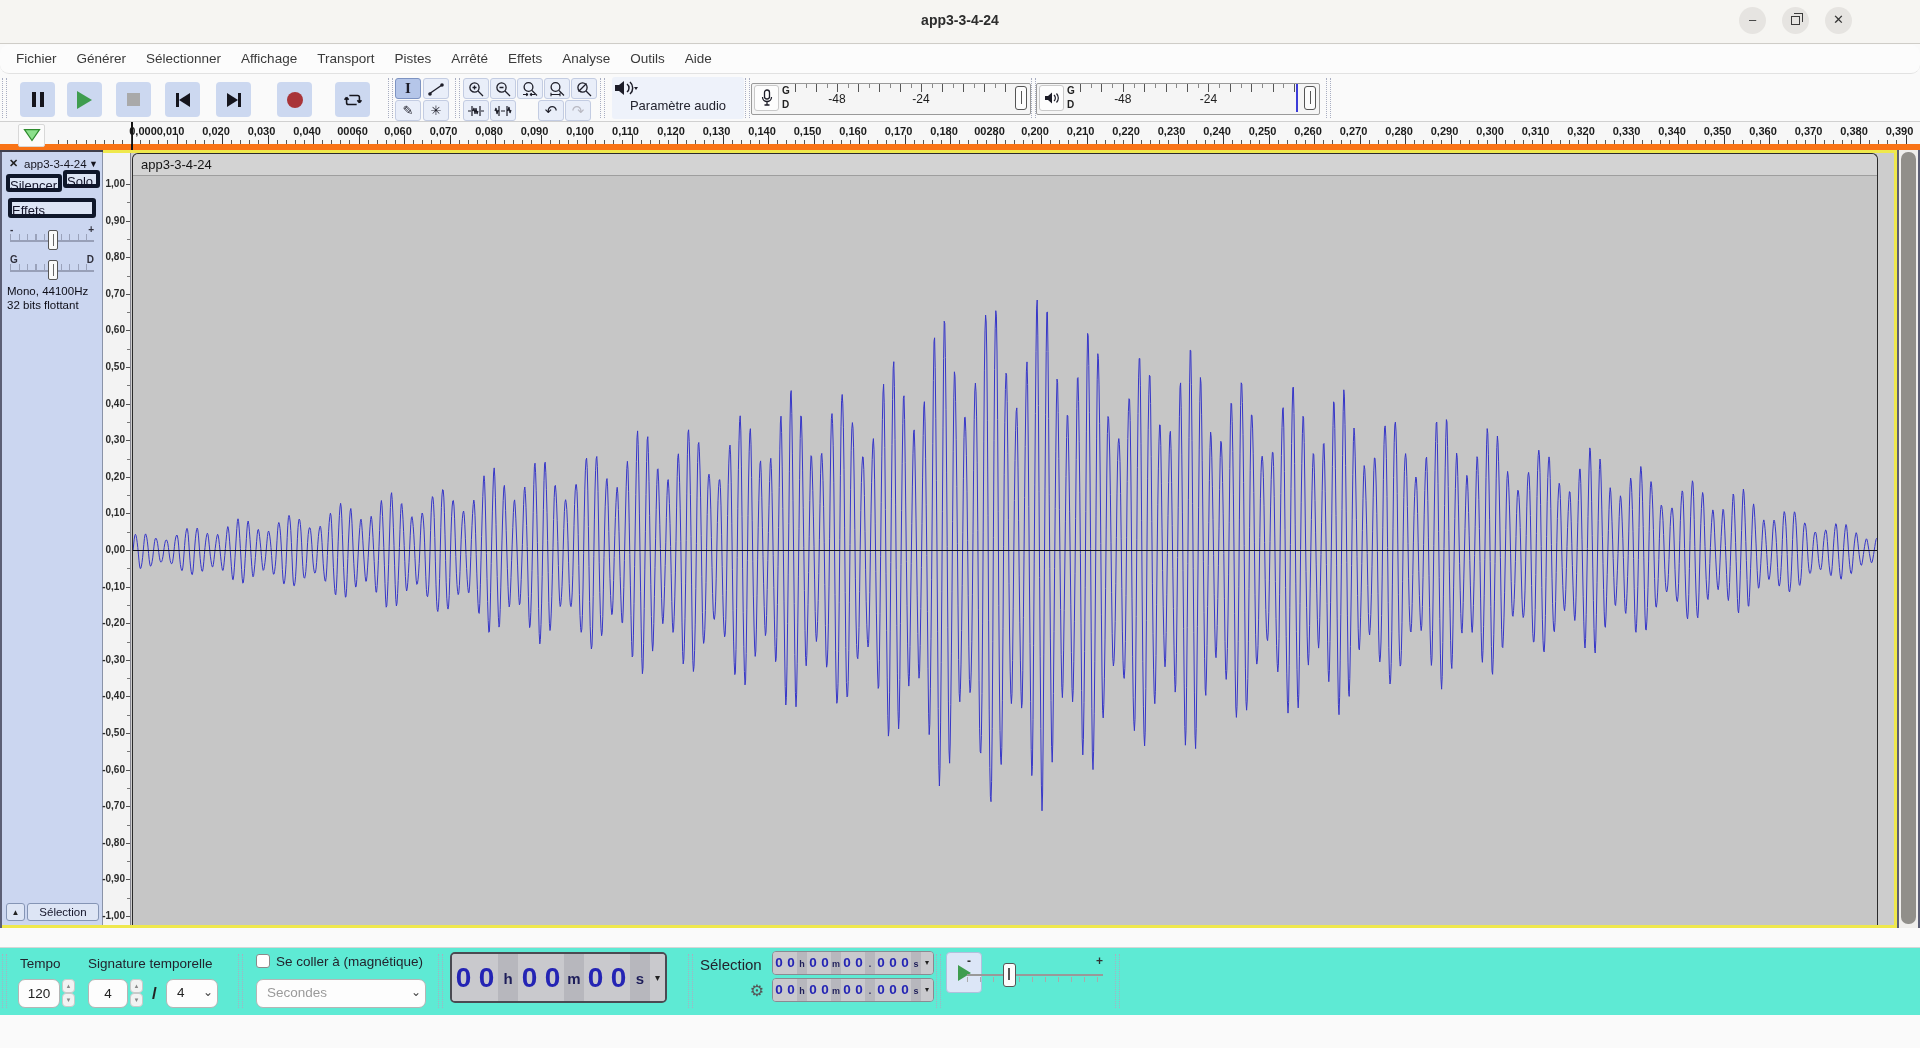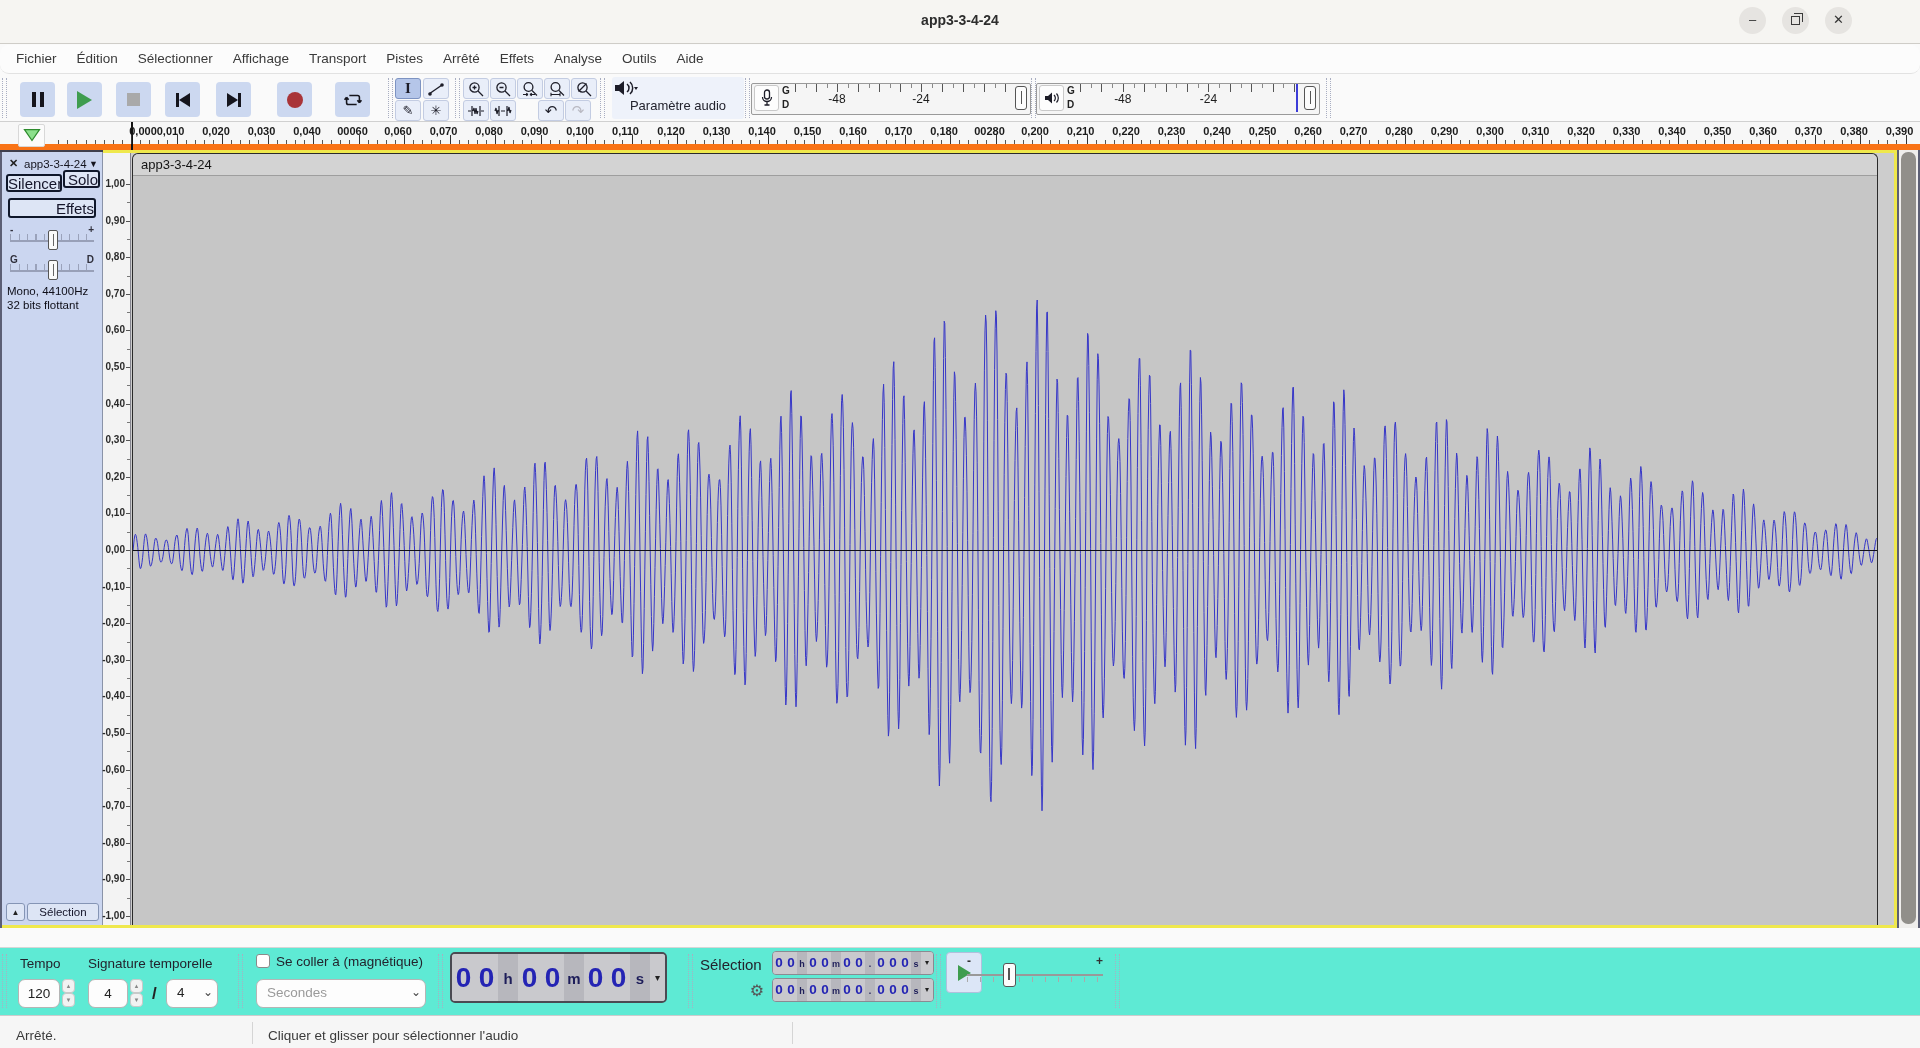--- a/index.html
+++ b/index.html
@@ -75,22 +75,22 @@
   .sel-border-top-dark { position:absolute; left:0; top:0; width:103px; height:2px; background:#3f3f4e; }
   .sel-border-bottom { position:absolute; left:2px; top:775px; width:1895px; height:3px; background:#efe84c; }
   .sel-border-right { position:absolute; left:1894px; top:0; width:3px; height:778px; background:#efe84c; }
 
   .track-panel { position:absolute; left:2px; top:2px; width:101px; height:773px; background:#cbd6f0; border-right:1px solid #8a93a8; }
   .tp-close { position:absolute; left:4px; top:4px; width:15px; height:15px; font-size:11px; font-weight:bold; color:#222;
     text-align:center; line-height:15px; }
   .tp-name { position:absolute; left:20px; top:3px; width:78px; height:17px; font-size:11.5px; color:#14141e;
     display:flex; align-items:center; justify-content:space-between; padding:0 2px; }
   .tp-name .car { font-size:9px; }
-  .tp-btn { position:absolute; height:18px; background:#dde5f5; border:2px solid #0f172a; border-radius:3px;
-    font-size:15px; color:#15152a; text-align:right; line-height:16px; }
+  .tp-btn { position:absolute; height:18px; background:#dde5f5; border:4px solid #0f172a; border-radius:3px;
+    font-size:13px; color:#15152a; text-align:left; line-height:16px; }
   .tp-mute { left:4px; top:22px; width:56px; } .tp-solo { left:61px; top:18px; width:37px;text-decoration:underline; }
   .tp-fx { left:6px; top:46px; width:88px; height:20px; line-height:18px; }
   .tp-slider { position:absolute; left:6px; width:88px; height:26px; }
   .tp-sl-gain { top:72px; } .tp-sl-pan { top:102px; }
   .tp-sl-lab { position:absolute; top:0; font-size:10px; font-weight:bold; color:#30303c; }
   .tp-sl-line { position:absolute; left:2px; right:2px; top:16px; height:2px; background:#98a0b8; }
   .tp-sl-ticks { position:absolute; left:2px; right:2px; top:10px; height:6px;
     background:repeating-linear-gradient(90deg,#9aa2ba 0 1px,transparent 1px 8.5px); }
   .tp-sl-handle { position:absolute; left:40px; top:6px; width:10px; height:20px; background:#fafafa; border:1px solid #555; border-radius:2px; }
   .tp-sl-handle:before { content:""; position:absolute; left:3.5px; top:3px; width:1px; height:12px; background:#666; }
@@ -174,21 +174,21 @@
 
   <div class="titlebar">
     <div class="title-text">app3-3-4-24</div>
     <div class="win-btn wb-min">–</div>
     <div class="win-btn wb-rest"><span class="restore-glyph"></span></div>
     <div class="win-btn wb-close">✕</div>
   </div>
 
   <div class="menubar">
       <div class="menu-item">Fichier</div>
-      <div class="menu-item">Édition</div>
+      <div class="menu-item">Générer</div>
       <div class="menu-item">Sélectionner</div>
       <div class="menu-item">Affichage</div>
       <div class="menu-item">Transport</div>
       <div class="menu-item">Pistes</div>
       <div class="menu-item">Arrêté</div>
       <div class="menu-item">Effets</div>
       <div class="menu-item">Analyse</div>
       <div class="menu-item">Outils</div>
       <div class="menu-item">Aide</div>
     </div>
@@ -861,20 +861,14 @@
     <div class="speed-slider">
       <span class="ss-minus">-</span>
       <span class="ss-plus">+</span>
       <div class="ss-line"></div>
       <div class="ss-ticks"></div>
       <div class="ss-handle"></div>
     </div>
     <div class="grip" style="left:1115px;top:6px;height:54px;"></div>
   </div>
 
-  <div class="statusbar">
-    <div class="sb-text" style="left:16px;">Arrêté.</div>
-    <div class="sb-sep" style="left:252px;"></div>
-    <div class="sb-text" style="left:268px;">Cliquer et glisser pour sélectionner l'audio</div>
-    <div class="sb-sep" style="left:792px;"></div>
-  </div>
 
 </div>
 
 </body></html>

